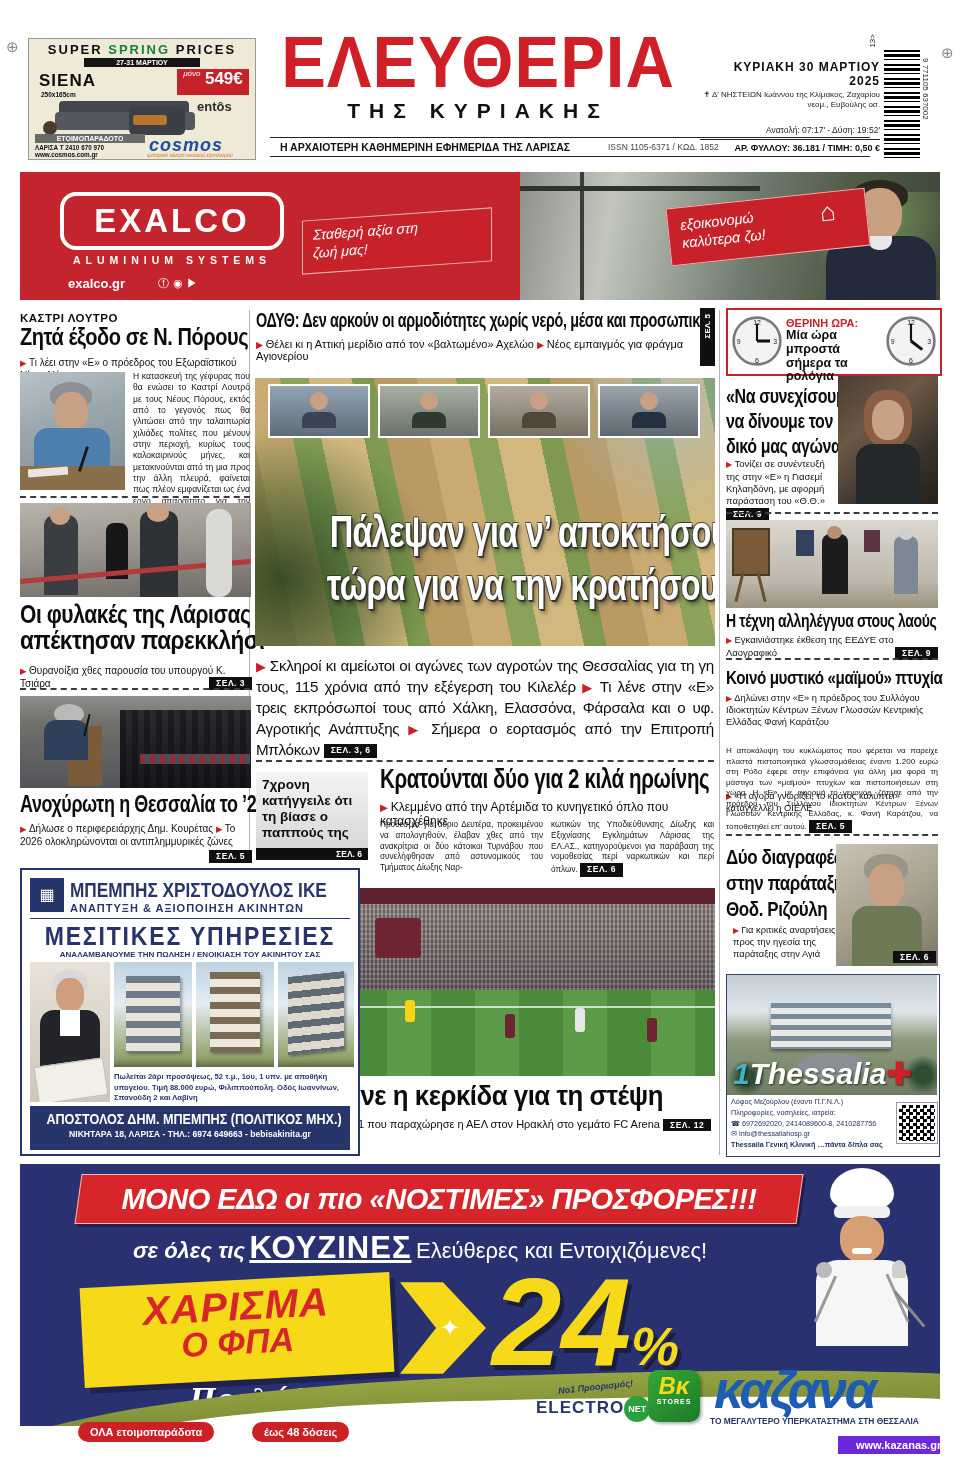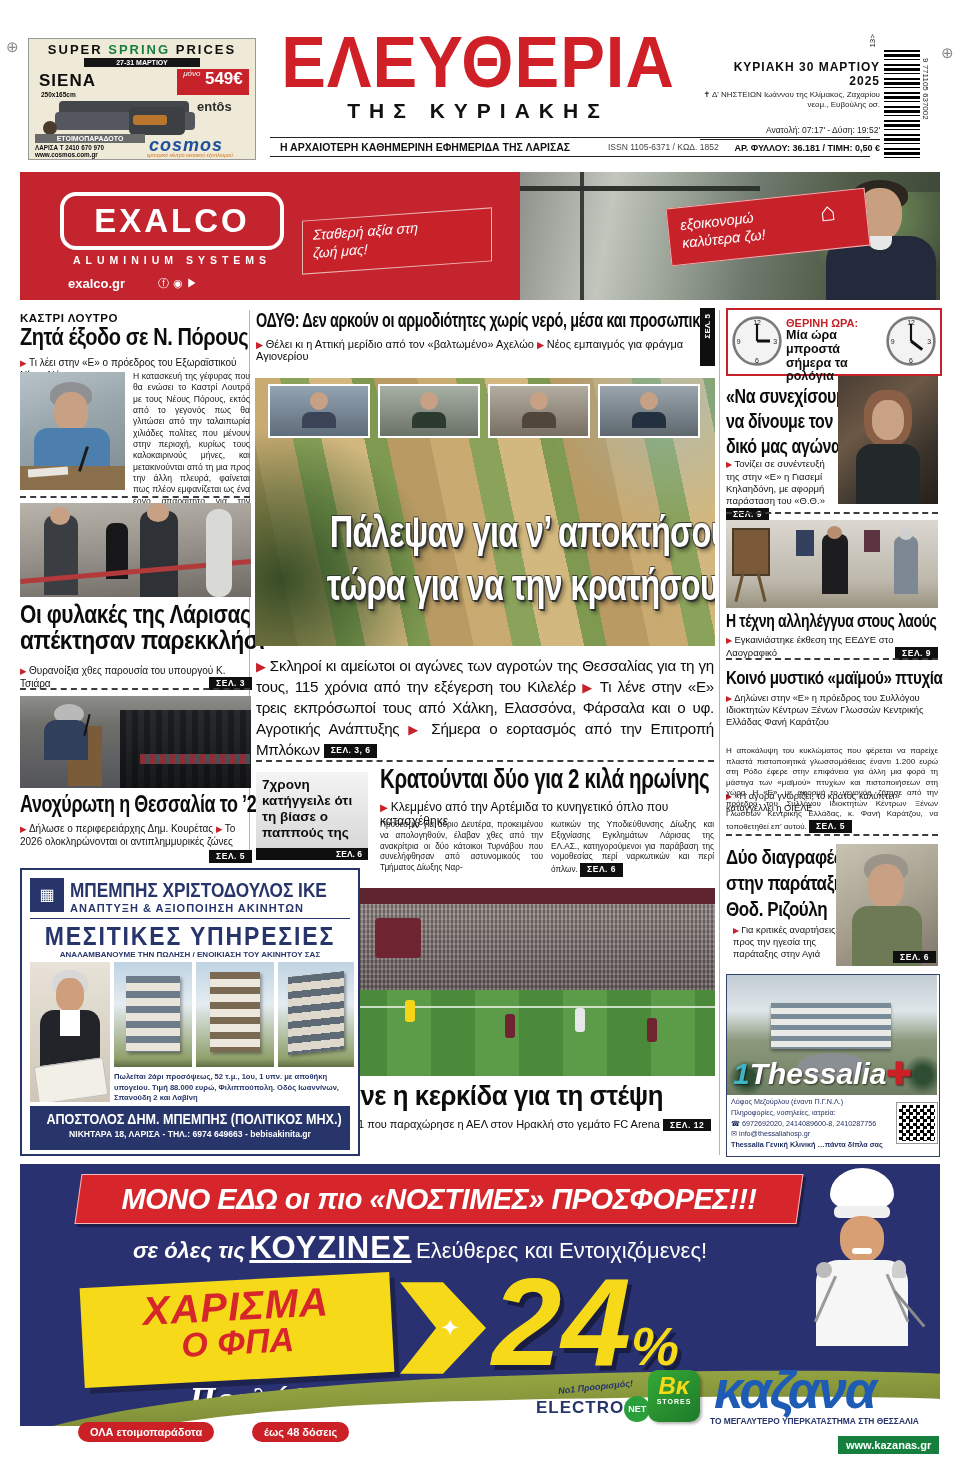--- a/index.html
+++ b/index.html
@@ -439,16 +439,16 @@
     <div class="abs" style="left:538px;top:218px;font-size:9px;font-style:italic;font-weight:bold;color:#27356b;transform:rotate(-6deg);">Νο1 Προορισμός!</div>
     <div class="abs" style="left:516px;top:232px;">
       <span style="font-size:17px;font-weight:bold;color:#27356b;letter-spacing:1px;">ELECTRO</span><span style="display:inline-block;width:26px;height:26px;background:#2aa03c;border-radius:50%;color:#fff;font-size:9px;font-weight:bold;text-align:center;line-height:26px;vertical-align:middle;">NET</span>
     </div>
     <div class="abs" style="left:628px;top:206px;width:52px;height:52px;background:linear-gradient(140deg,#35a935,#1d7a2a);border-radius:10px;text-align:center;box-shadow:2px 2px 3px rgba(0,0,0,.3);">
       <div style="color:#f6da1a;font-size:24px;font-weight:bold;font-style:italic;margin-top:2px;">Βκ</div>
       <div style="color:#fff;font-size:7px;font-weight:bold;letter-spacing:1px;margin-top:-2px;">STORES</div>
     </div>
     <div class="abs" style="left:694px;top:196px;font-size:52px;font-weight:bold;font-style:italic;color:#1d5bb5;letter-spacing:-2px;">καζανα</div>
     <div class="abs" style="left:656px;top:252px;font-size:8.4px;font-weight:bold;color:#27356b;margin-left:34px;">ΤΟ ΜΕΓΑΛΥΤΕΡΟ ΥΠΕΡΚΑΤΑΣΤΗΜΑ ΣΤΗ ΘΕΣΣΑΛΙΑ</div>
-    <div class="abs" style="left:818px;top:272px;background:#15803d;color:#fff;font-size:11px;font-weight:bold;padding:3px 8px;">www.kazanas.gr</div>
+    <div class="abs" style="left:818px;top:272px;background:#6d28d9;color:#fff;font-size:11px;font-weight:bold;padding:3px 18px;">www.kazanas.gr</div>
   </div>
 
 </div>
 
 </body></html>

